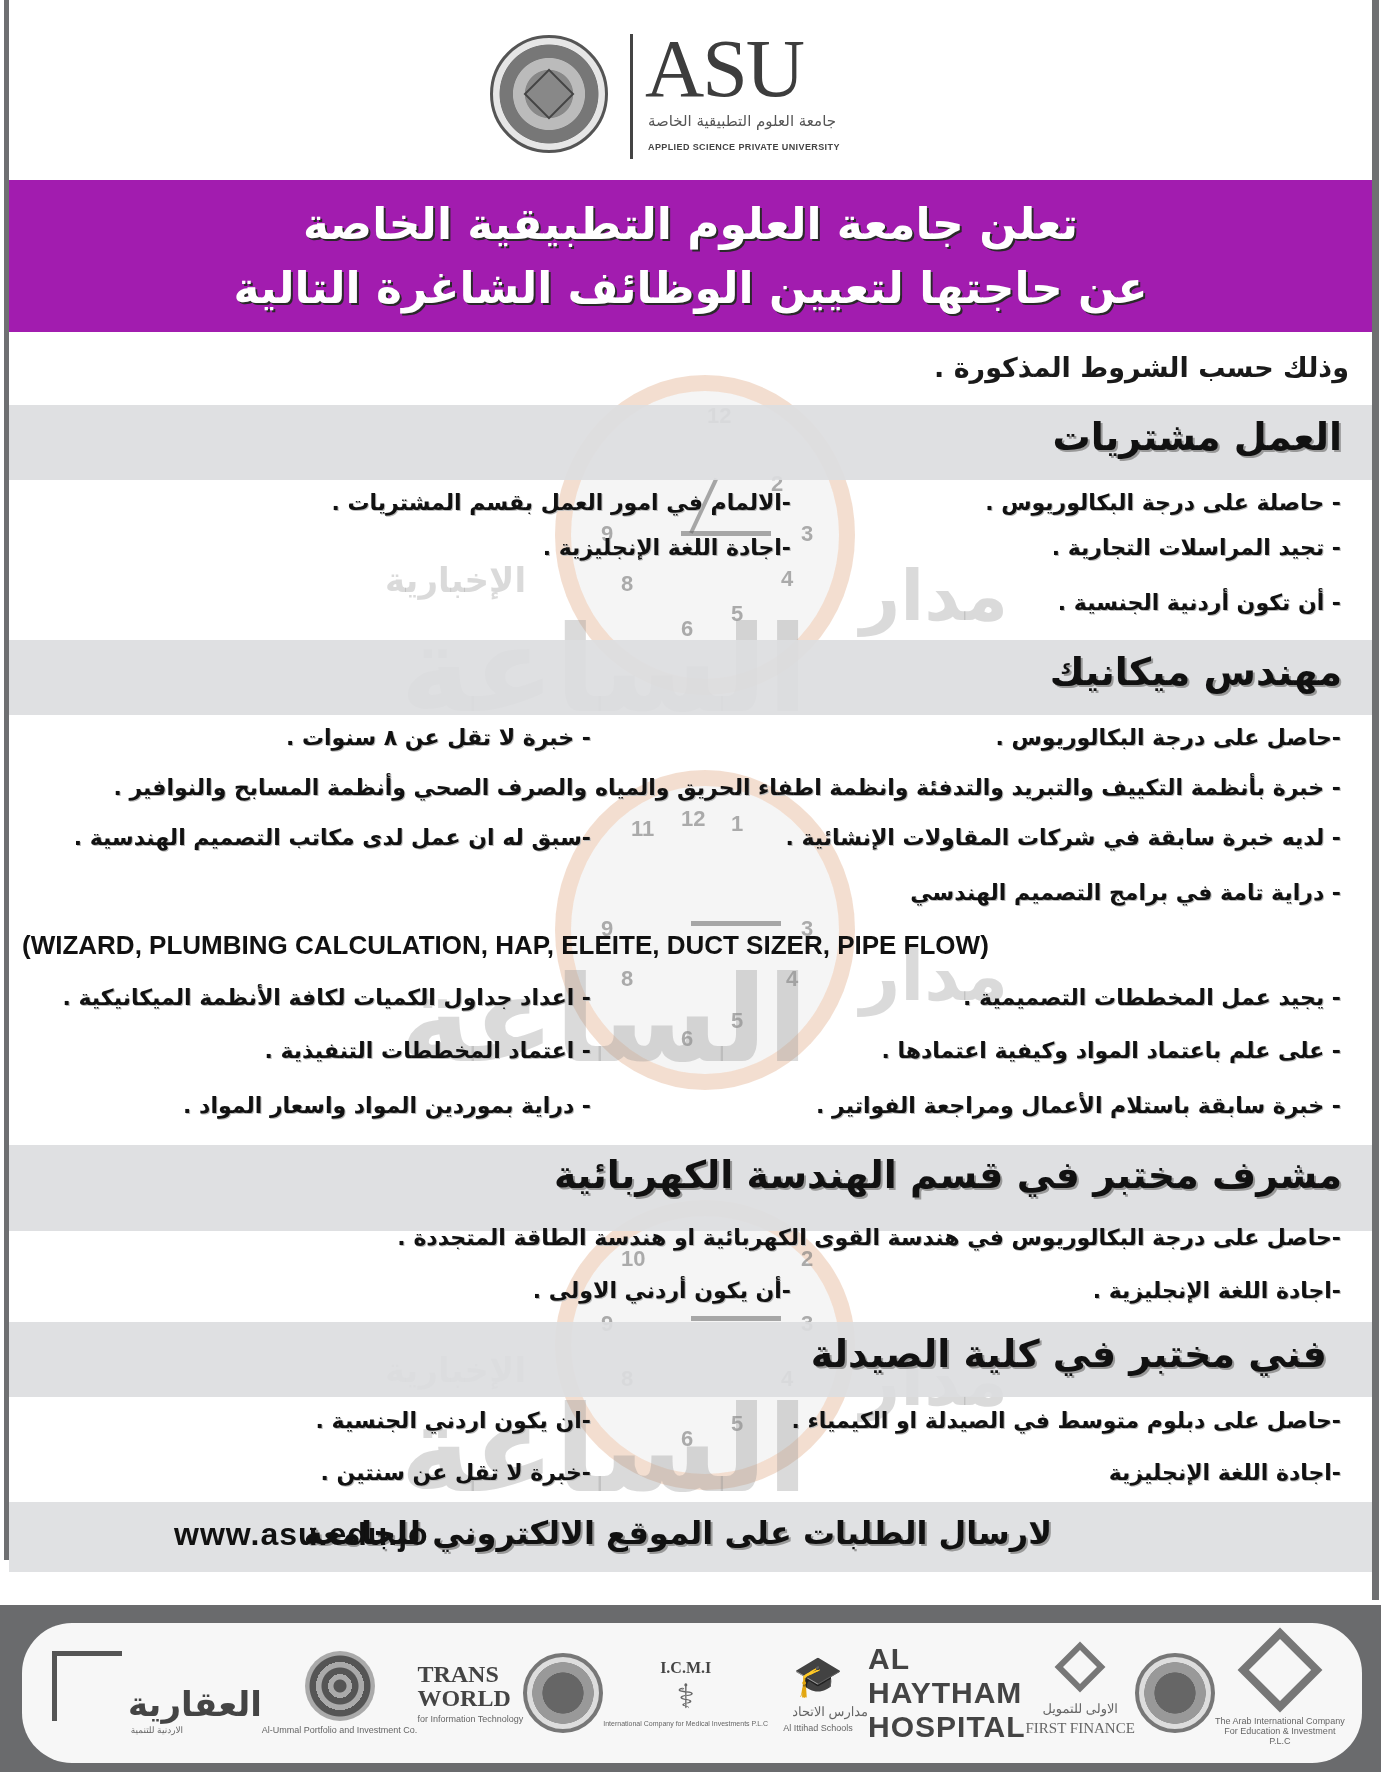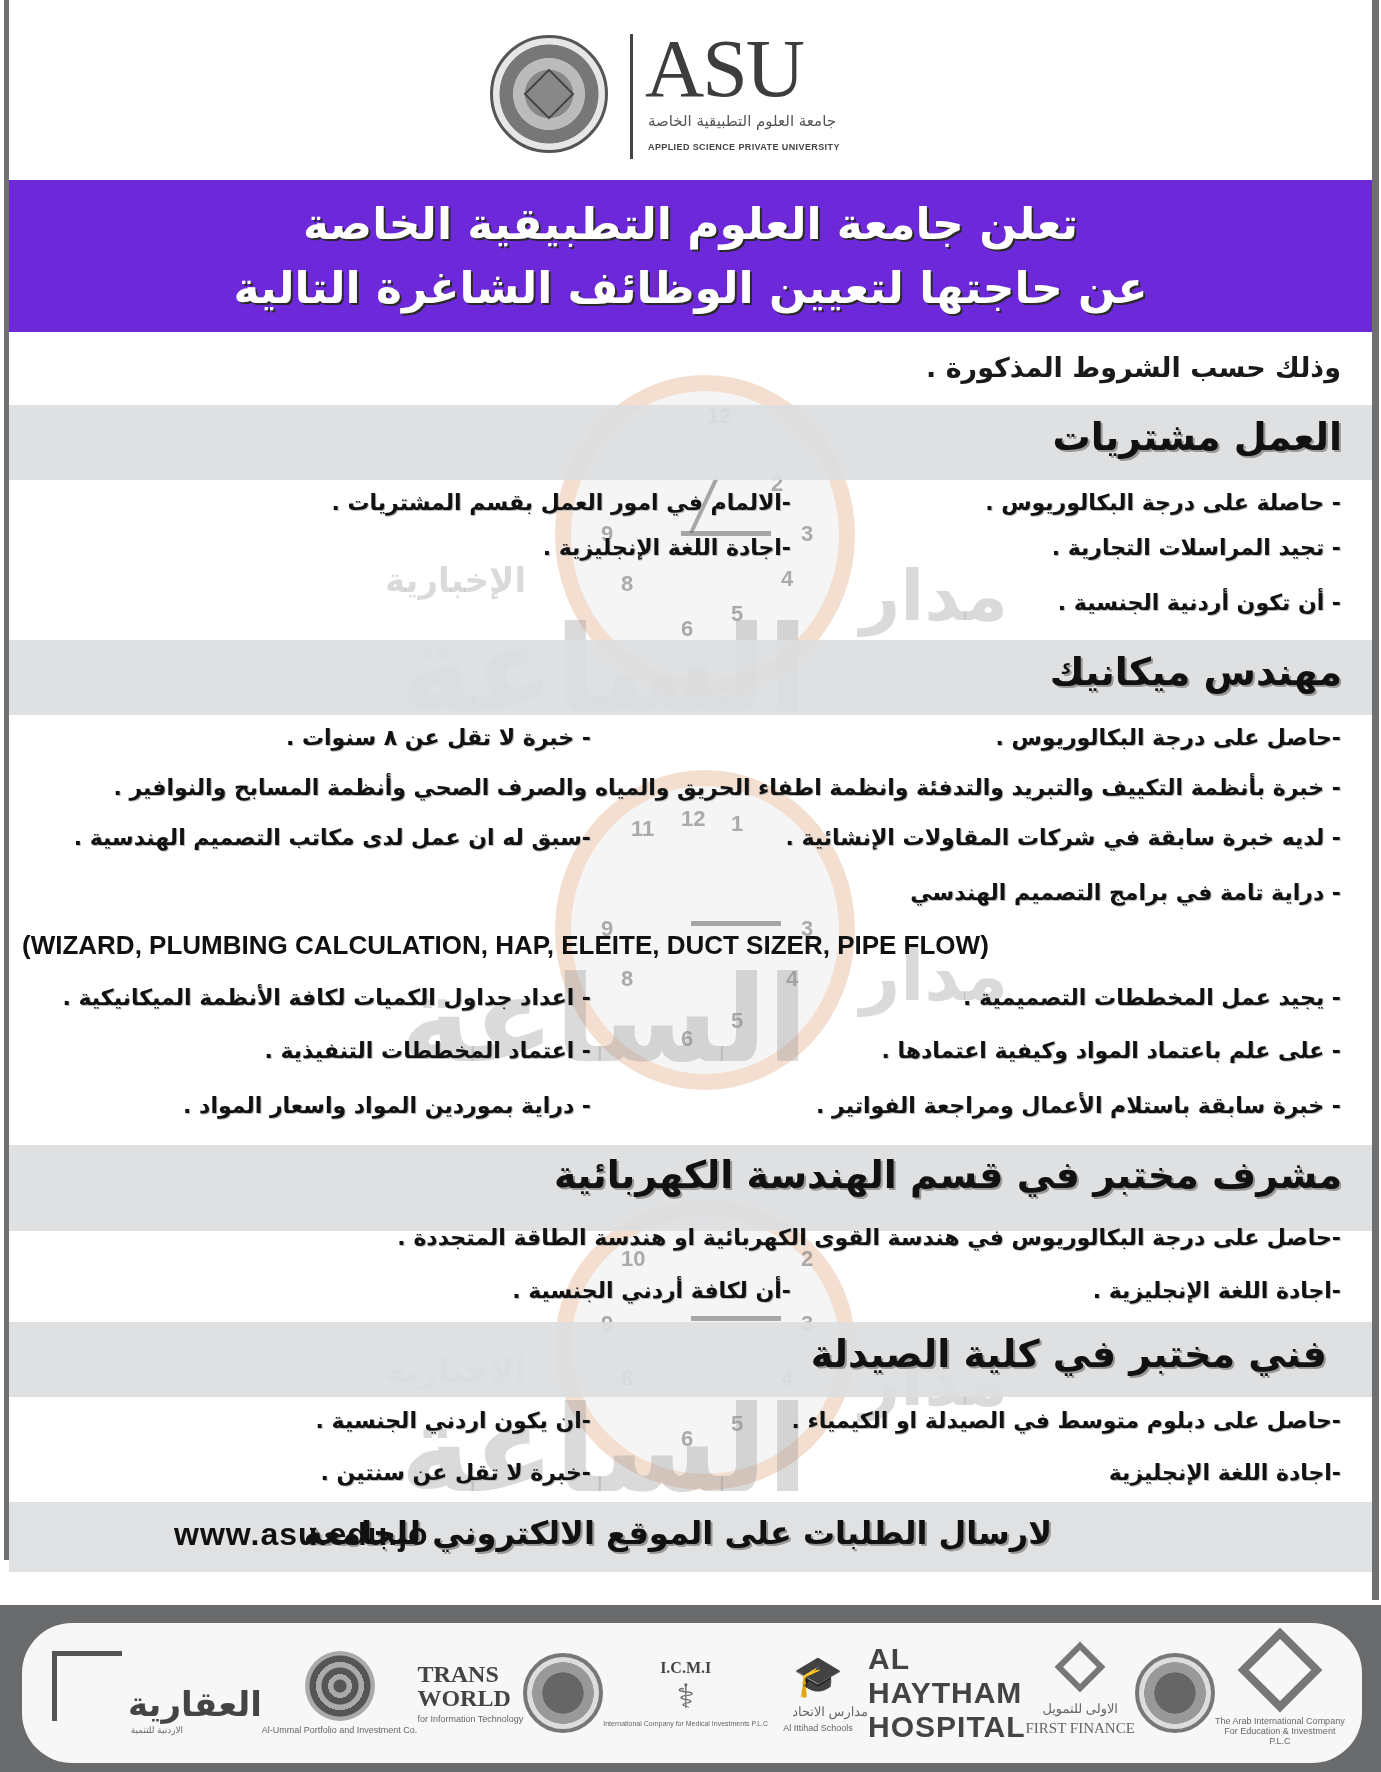--- a/index.html
+++ b/index.html
@@ -21,26 +21,26 @@
   .logo-wrap { position: absolute; top: 30px; left: 490px; width: 380px; height: 135px; z-index: 3; }
   .seal { position: absolute; left: 0; top: 5px; width: 118px; height: 118px; border-radius: 50%;
           border: 3px solid #555; background: radial-gradient(circle, #888 0 30%, #bbb 31% 45%, #777 46% 62%, #e6e6e6 63% 100%); }
   .seal-inner { position: absolute; left: 38px; top: 38px; width: 36px; height: 36px; border: 2px solid #444; transform: rotate(45deg); }
   .logo-divider { position: absolute; left: 140px; top: 4px; width: 3px; height: 125px; background: #444; }
   .asu-text { position: absolute; left: 155px; top: -8px; font: 82px "Liberation Serif", serif; color: #3d3d3d; letter-spacing: -2px; }
   .asu-ar { position: absolute; left: 158px; top: 82px; font: 15px "DejaVu Sans", sans-serif; color: #555; direction: rtl; }
   .asu-en { position: absolute; left: 158px; top: 112px; font: bold 9px "Liberation Sans", sans-serif; color: #444; letter-spacing: 0.4px; }
 
   
-  .banner { position: absolute; left: 9px; top: 180px; width: 1363px; height: 152px; background: #6d28d9; z-index: 2;
+  .banner { position: absolute; left: 9px; top: 180px; width: 1363px; height: 152px; background: #a21caf; z-index: 2;
             display: flex; flex-direction: column; align-items: center; justify-content: center; }
   .banner .line { color: #ffffff; font: bold 44px "DejaVu Sans", sans-serif; direction: rtl; line-height: 64px;
                   text-shadow: 2px 2px 0 #2a2a2a; }
 
-  .intro { position: absolute; right: 40px; top: 352px; font: bold 27px "DejaVu Sans", sans-serif; direction: rtl; z-index: 3; }
+  .intro { position: absolute; right: 32px; top: 352px; font: bold 27px "DejaVu Sans", sans-serif; direction: rtl; z-index: 3; }
 
   .section-head { position: absolute; left: 9px; width: 1363px; background: rgba(220,221,223,0.92); z-index: 2; }
   .section-head .title { position: absolute; right: 30px; font: bold 38px "DejaVu Sans", sans-serif; direction: rtl;
                          color: #111; text-shadow: 2px 2px 0 #999; white-space: nowrap; }
 
   .row { position: absolute; font: bold 22px "DejaVu Sans", sans-serif; direction: rtl; white-space: nowrap; z-index: 3;
          color: #111; text-shadow: 1px 1px 0 #bbb; }
   .en-line { position: absolute; left: 22px; font: bold 26px "Liberation Sans", sans-serif; white-space: nowrap; z-index: 3; color: #111; }
 
   .cta { position: absolute; left: 9px; top: 1502px; width: 1363px; height: 70px; background: rgba(222,223,225,0.95); z-index: 2; }
@@ -152,21 +152,21 @@
 <div class="row" style="right:40px; top:1038px;">- على علم باعتماد المواد وكيفية اعتمادها .</div>
 <div class="row" style="right:790px; top:1038px;">- اعتماد المخططات التنفيذية .</div>
 <div class="row" style="right:40px; top:1093px;">- خبرة سابقة باستلام الأعمال ومراجعة الفواتير .</div>
 <div class="row" style="right:790px; top:1093px;">- دراية بموردين المواد واسعار المواد .</div>
 
 <div class="section-head" style="top:1145px; height:86px;">
   <div class="title" style="top:8px;">مشرف مختبر في قسم الهندسة الكهربائية</div>
 </div>
 <div class="row" style="right:40px; top:1225px;">-حاصل على درجة البكالوريوس في هندسة القوى الكهربائية او هندسة الطاقة المتجددة .</div>
 <div class="row" style="right:40px; top:1278px;">-اجادة اللغة الإنجليزية .</div>
-<div class="row" style="right:590px; top:1278px;">-أن لكافة أردني الجنسية .</div>
+<div class="row" style="right:590px; top:1278px;">-أن يكون أردني الاولى .</div>
 
 <div class="section-head" style="top:1322px; height:75px;">
   <div class="title" style="top:10px; right:45px;">فني مختبر في كلية الصيدلة</div>
 </div>
 <div class="row" style="right:40px; top:1408px;">-حاصل على دبلوم متوسط في الصيدلة او الكيمياء .</div>
 <div class="row" style="right:790px; top:1408px;">-ان يكون اردني الجنسية .</div>
 <div class="row" style="right:40px; top:1460px;">-اجادة اللغة الإنجليزية</div>
 <div class="row" style="right:790px; top:1460px;">-خبرة لا تقل عن سنتين .</div>
 
 <div class="cta">

